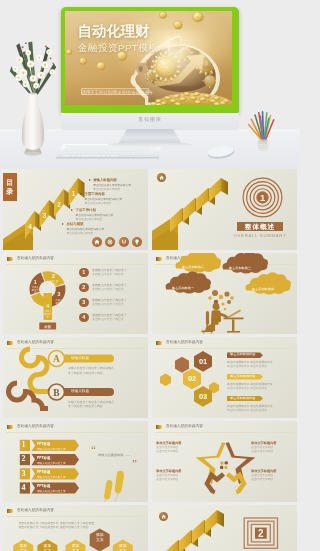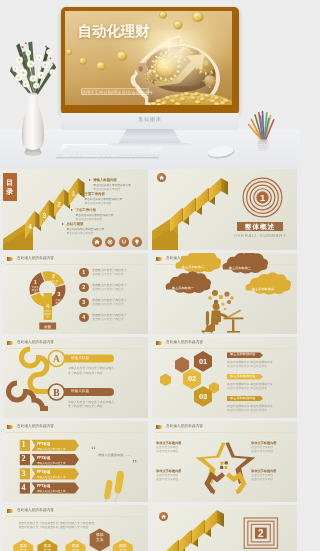--- a/index.html
+++ b/index.html
@@ -3,21 +3,21 @@
 <meta charset="utf-8">
 <style>
   html,body{margin:0;padding:0;}
   body{width:300px;height:551px;overflow:hidden;background:#ececec;
        font-family:"Liberation Sans",sans-serif;-webkit-font-smoothing:antialiased;}
   #page{position:relative;width:300px;height:551px;overflow:hidden;}
 
   
   .hero{position:absolute;left:0;top:0;width:300px;height:169px;background:#ececec;overflow:hidden;}
   .desk{position:absolute;left:0;bottom:0;width:300px;height:40px;background:linear-gradient(180deg,#f0f1f3 0%,#e6e8ec 100%);}
-  .monitor{position:absolute;left:61px;top:7px;width:178px;height:108px;background:#a16207;border-radius:5px;
+  .monitor{position:absolute;left:61px;top:7px;width:178px;height:108px;background:#84cc16;border-radius:5px;
            box-shadow:0 2px 4px rgba(0,0,0,.25);}
   .screen{position:absolute;left:4.2px;top:4.2px;width:167px;height:94px;overflow:hidden;background:#b58e4b;}
   .piggy{position:absolute;left:0;top:0;}
   .chin{position:absolute;left:61px;top:113px;width:178px;height:17px;
         background:linear-gradient(180deg,#eceef1 0%,#e2e5e9 100%);border-radius:0 0 4px 4px;}
   .chin .wm{position:absolute;left:0;right:0;top:3px;text-align:center;font-size:5px;color:#9aa0a6;letter-spacing:1px;}
   .stand{position:absolute;left:118px;top:129px;width:64px;height:15px;
          background:linear-gradient(180deg,#c8ccd4 0%,#e3e6ea 55%,#cfd3d9 100%);
          clip-path:polygon(14% 0,86% 0,100% 100%,0 100%);}
   .standbase{position:absolute;left:108px;top:142px;width:84px;height:5px;border-radius:50%;
@@ -355,20 +355,21 @@
               <ellipse cx="158" cy="92" rx="3.4" ry="1.9" transform="rotate(-9 158 92)"></ellipse>
               <ellipse cx="94" cy="94" rx="3.4" ry="1.9" transform="rotate(-4 94 94)"></ellipse>
               <ellipse cx="113" cy="93" rx="3.4" ry="1.9" transform="rotate(10 113 93)"></ellipse>
               <ellipse cx="133" cy="91" rx="3.4" ry="1.9" transform="rotate(-3 133 91)"></ellipse>
               <ellipse cx="152" cy="93" rx="3.4" ry="1.9" transform="rotate(6 152 93)"></ellipse>
             </g>
           </g>
         </svg>
         <div class="scr-glow"></div>
         <div class="scr-title">自动化理财</div>
+        <div class="scr-sub">金融投资PPT模板</div>
         <div class="scr-tag">适用于工作计划/季度总结/会议演讲等</div>
       </div>
     </div>
 
     <svg class="vase" viewBox="0 0 60 150">
       <defs>
         <linearGradient id="vG" x1="0" y1="0" x2="1" y2="0">
           <stop offset="0" stop-color="#cdc5c2"></stop>
             <stop offset="18%" stop-color="#f0ebe9"></stop>
           <stop offset="48%" stop-color="#fcfaf9"></stop>

